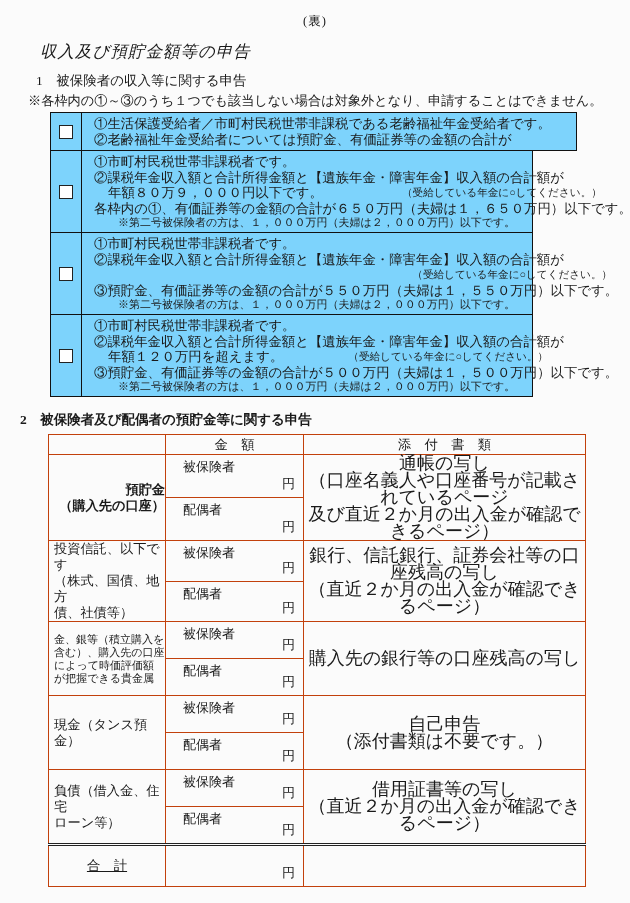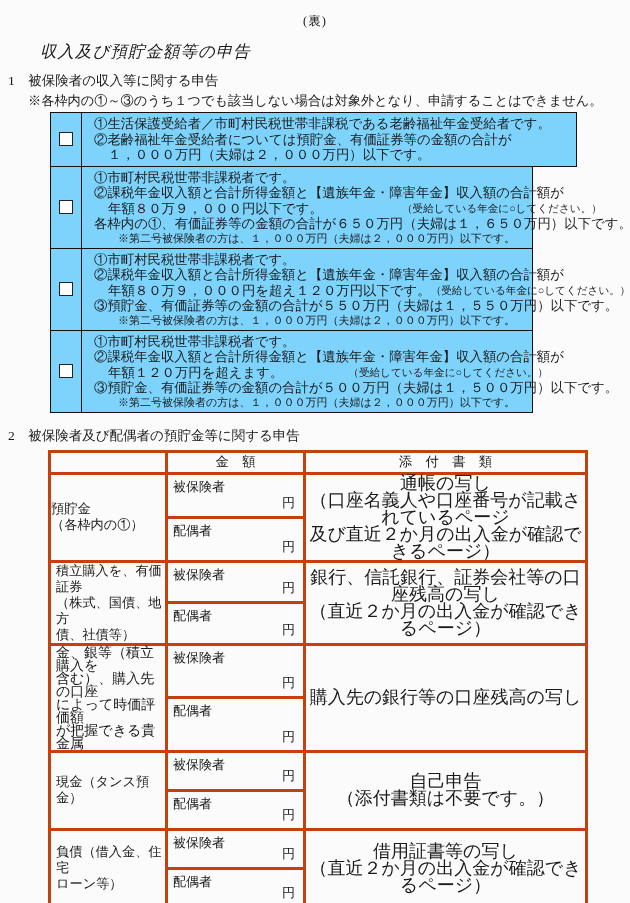--- a/index.html
+++ b/index.html
@@ -3,21 +3,21 @@
 <meta charset="utf-8">
 <style>
   html,body{margin:0;padding:0;}
   body{
     width:630px;height:903px;background:#fbfbfb;color:#1a1a1a;
     font-family:"Liberation Serif","DejaVu Serif",serif;
     position:relative;overflow:hidden;
   }
   .ura{ text-align:center; padding-top:13px; font-size:12.5px; letter-spacing:1px;}
   .doc-title{ margin:11px 0 0 40px; font-size:16.5px; letter-spacing:1px;font-style:italic;}
-  .sec-head{ margin:9px 0 0 8px; font-size:13.5px;}
+  .sec-head{ margin:9px 0 0 36px; font-size:13.5px;}
   .sec1-note{ margin:2px 0 3px 28px; font-size:13.2px;}
   .blocks{ margin-left:50px;}
   .block{
     display:flex; border:1px solid #111; margin-top:-1px;
     box-sizing:border-box; background:#7dd3fc;
   }
   .block.w1{ width:527px;}
   .block.w2{ width:483px;}
   .cb-cell{
     width:30px; flex:0 0 30px; border-right:1px solid #111;
@@ -26,37 +26,37 @@
   .checkbox{ width:12px; height:12px; border:1.4px solid #222; background:#fff;}
   .text-cell{ flex:1; padding:3px 0 3px 12px; font-size:13.4px; line-height:15.5px;}
   .line{ white-space:nowrap;}
   .line.indent{ padding-left:14px;}
   .flexline{ display:flex; align-items:flex-end;}
   .pnote{ margin-left:auto; font-size:10.6px;}
   .pr-b2{ padding-right:30px;}
   .pr-b3{ padding-right:6px;}
   .pr-b4{ padding-right:70px;}
   .subnote{ font-size:11px; line-height:13px; margin-left:24px;}
-  .sec2-head{ margin:14px 0 0 8px; font-size:13.5px;}
+  .sec2-head{ margin:14px 0 0 20px; font-size:13.5px;font-weight:bold;}
   table.decl{
     border-collapse:collapse; margin:5px 0 0 48px;
     width:537px; table-layout:fixed;
   }
-  table.decl td{ border:3px solid #c2410c; padding:0; vertical-align:middle;}
+  table.decl td{ border:1px solid #c2410c; padding:0; vertical-align:middle;}
   col.c-cat{ width:117px;} col.c-amt{ width:138px;} col.c-doc{ width:282px;}
   tr.hdr td{ height:19px; text-align:center; font-size:13.3px;}
   td.amt{ border-left:2px solid #000; border-right:2px solid #000;
           border-top:2px solid #000; border-bottom:2px solid #000;}
   td.amt-cell{ position:relative; height:36px;}
-  .amt-label{ position:absolute; top:3px; left:5px; font-size:13px;}
+  .amt-label{ position:absolute; top:3px; left:17px; font-size:13px;}
   .unit{ position:absolute; bottom:4px; right:8px; font-size:13px;}
   td.cat{ font-size:13.2px; line-height:16px;}
-  td.cat.center{ text-align:left;}
+  td.cat.center{ text-align:right;font-weight:bold;}
   td.cat.left{ text-align:left; padding-left:5px;}
-  td.cat.small{ font-size:14px; line-height:13px; text-align:left; padding-left:5px;}
+  td.cat.small{ font-size:11px; line-height:13px; text-align:left; padding-left:5px;}
   td.doc{ text-align:center; font-size:18px; line-height:17px;}
   tr.total td{ border-top:3px double #222; height:40px;text-decoration:underline;}
   td.total-cat{ text-align:center; font-size:13.4px;}
 </style>
 </head>
 <body>
 
 <div class="ura">(裏)</div>
 <div class="doc-title">収入及び預貯金額等の申告</div>
 
@@ -65,21 +65,20 @@
 
 <div class="blocks">
 
   <div class="block w1">
     <div class="cb-cell">
       <div class="checkbox"></div>
     </div>
     <div class="text-cell">
       <div class="line">①生活保護受給者／市町村民税世帯非課税である老齢福祉年金受給者です。</div>
       <div class="line">②老齢福祉年金受給者については預貯金、有価証券等の金額の合計が</div>
-      <div class="line indent">１，０００万円（夫婦は２，０００万円）以下です。</div>
     </div>
   </div>
 
   <div class="block w2">
     <div class="cb-cell">
       <div class="checkbox"></div>
     </div>
     <div class="text-cell">
       <div class="line">①市町村民税世帯非課税者です。</div>
       <div class="line">②課税年金収入額と合計所得金額と【遺族年金・障害年金】収入額の合計額が</div>
@@ -93,21 +92,20 @@
   </div>
 
   <div class="block w2">
     <div class="cb-cell">
       <div class="checkbox"></div>
     </div>
     <div class="text-cell">
       <div class="line">①市町村民税世帯非課税者です。</div>
       <div class="line">②課税年金収入額と合計所得金額と【遺族年金・障害年金】収入額の合計額が</div>
       <div class="line indent flexline">
-        <span>年額８０万９，０００円を超え１２０万円以下です。</span>
         <span class="pnote pr-b3">（受給している年金に○してください。）</span>
       </div>
       <div class="line">③預貯金、有価証券等の金額の合計が５５０万円（夫婦は１，５５０万円）以下です。</div>
       <div class="subnote">※第二号被保険者の方は、１，０００万円（夫婦は２，０００万円）以下です。</div>
     </div>
   </div>
 
   <div class="block w2">
     <div class="cb-cell">
       <div class="checkbox"></div>
@@ -138,42 +136,42 @@
   <tbody>
       <tr class="hdr">
     <td></td>
     <td class="amt">金　額</td>
     <td>添　付　書　類</td>
   </tr>
 
   <tr>
     <td class="cat center" rowspan="2">
       <div>預貯金</div>
-      <div>（各枠内の①）</div>
+      <div>（購入先の口座）</div>
     </td>
     <td class="amt amt-cell">
       <span class="amt-label">被保険者</span>
       <span class="unit">円</span>
     </td>
     <td class="doc" rowspan="2">
       <div>通帳の写し</div>
       <div>（口座名義人や口座番号が記載されているページ</div>
       <div>及び直近２か月の出入金が確認できるページ）</div>
     </td>
   </tr>
   <tr>
     <td class="amt amt-cell">
       <span class="amt-label">配偶者</span>
       <span class="unit">円</span>
     </td>
   </tr>
 
   <tr>
     <td class="cat left" rowspan="2">
-      <div>積立購入を、有価証券</div>
+      <div>投資信託、以下です</div>
       <div>（株式、国債、地方</div>
       <div>債、社債等）</div>
     </td>
     <td class="amt amt-cell">
       <span class="amt-label">被保険者</span>
       <span class="unit">円</span>
     </td>
     <td class="doc" rowspan="2">
       <div>銀行、信託銀行、証券会社等の口座残高の写し</div>
       <div>（直近２か月の出入金が確認できるページ）</div>

